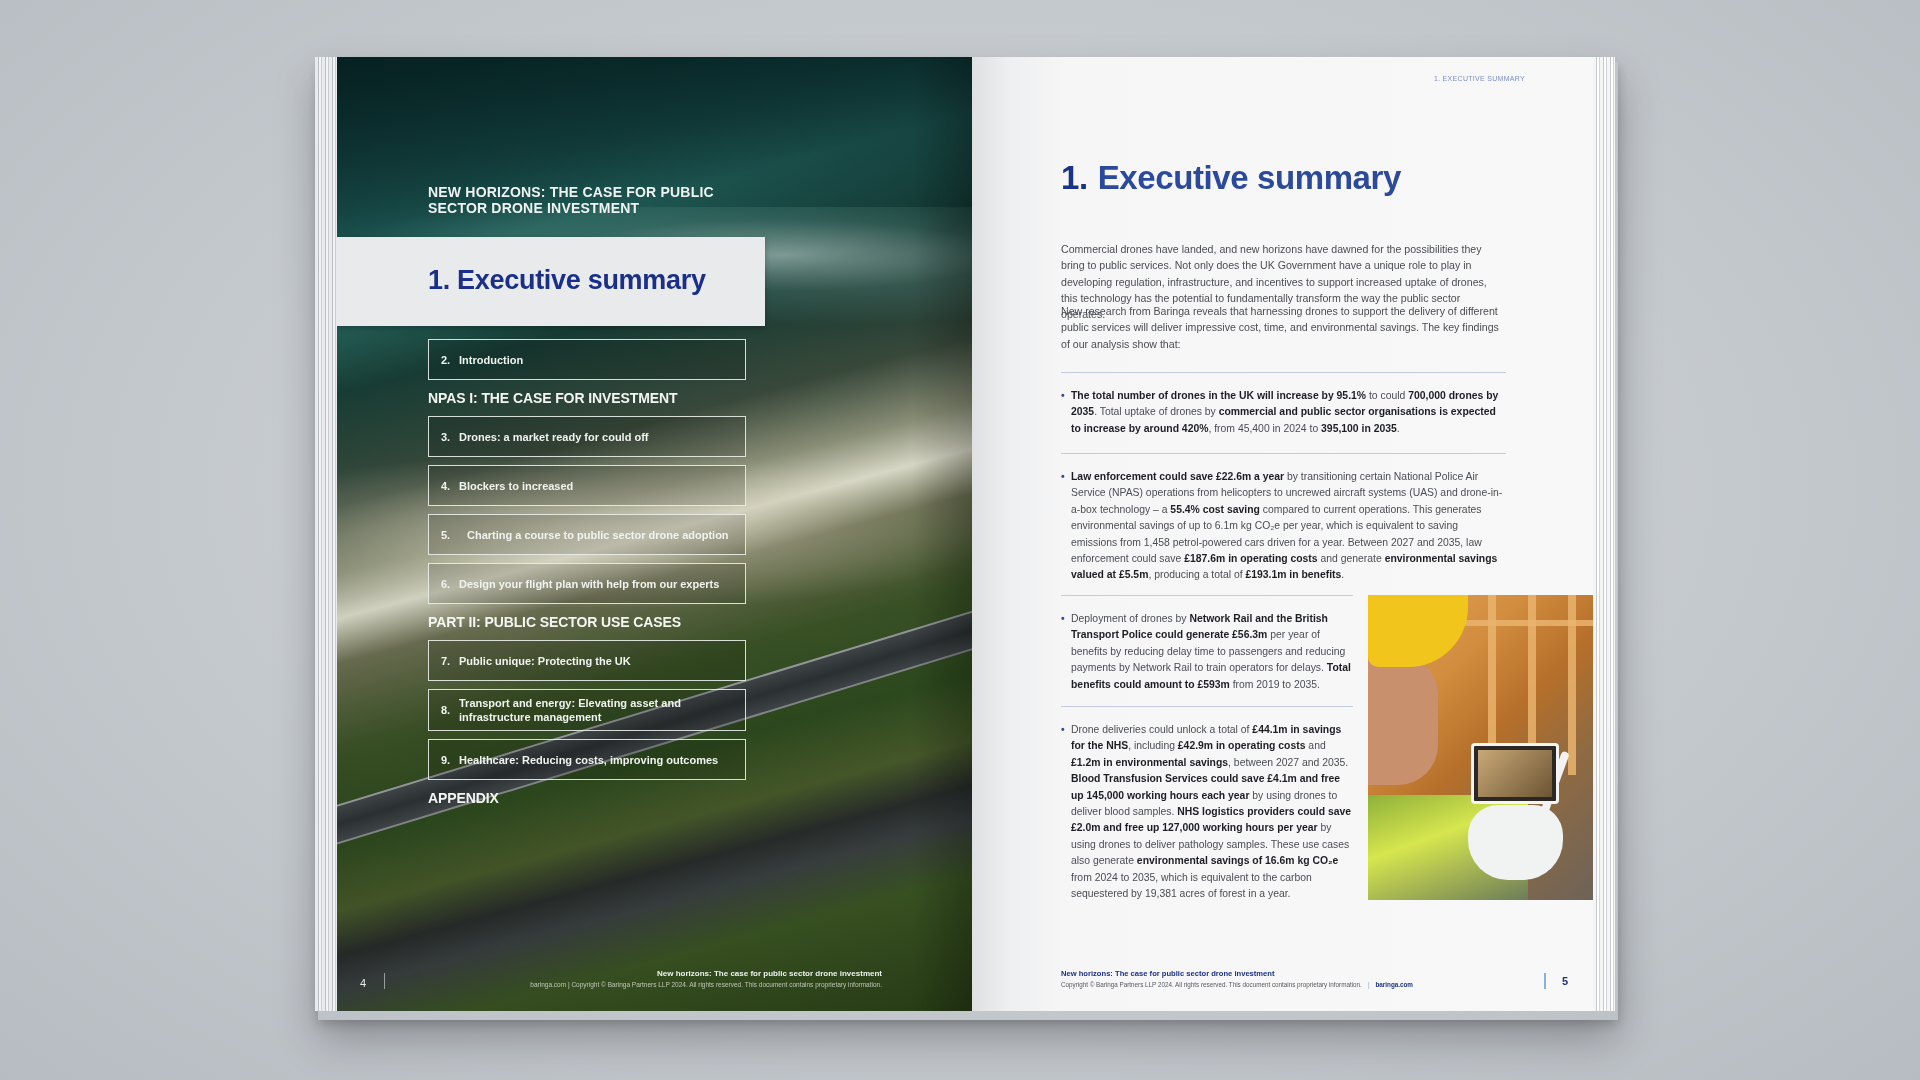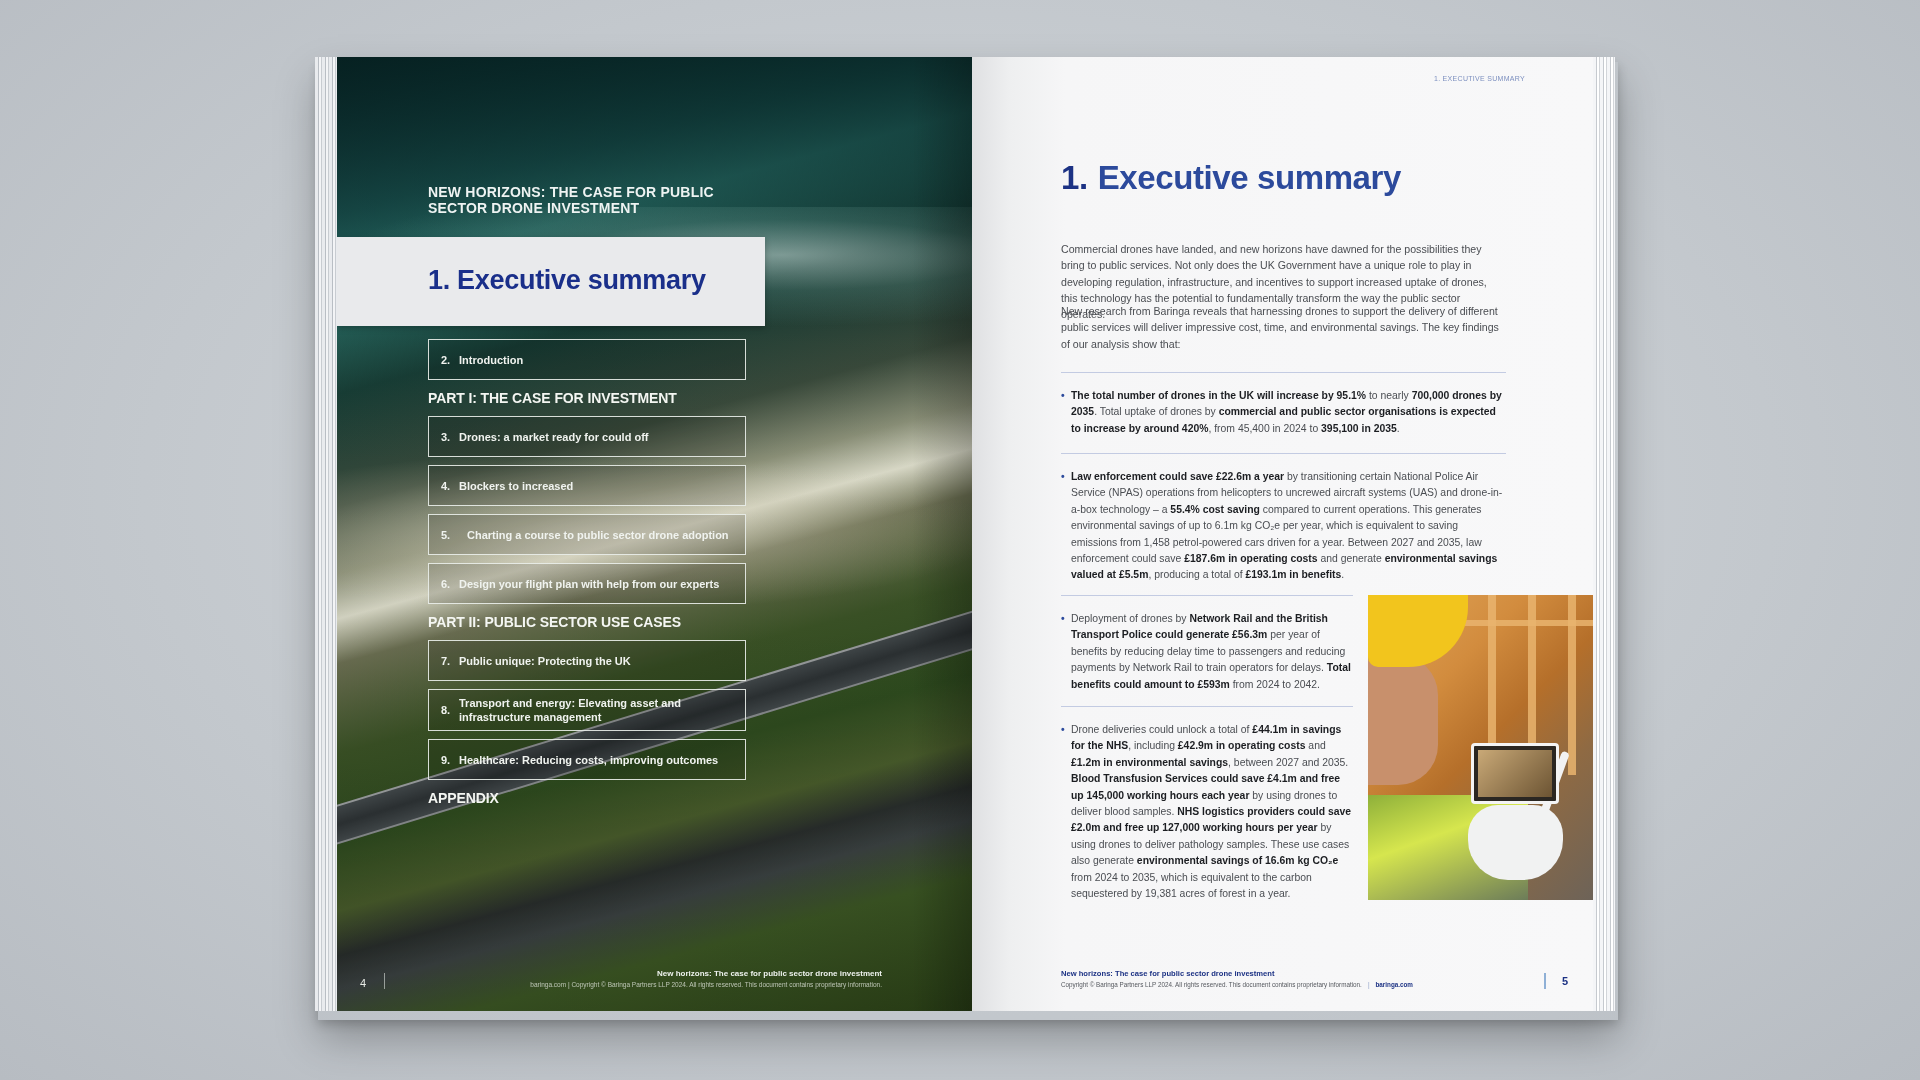--- a/index.html
+++ b/index.html
@@ -155,21 +155,21 @@
   <div class="title-card">
     <h1>1. Executive summary</h1>
   </div>
 
   <div class="toc">
     <div class="toc-item">
       <span class="num">2.</span>
       <span style="margin-left:4px">Introduction</span>
     </div>
 
-    <div class="toc-section">PART I: THE CASE FOR INVESTMENT</div>
+    <div class="toc-section">NPAS I: THE CASE FOR INVESTMENT</div>
     <div class="toc-item">
       <span class="num">3.</span>
       <span style="margin-left:4px">Drones: a market ready for could off</span>
     </div>
     <div class="toc-item">
       <span class="num">4.</span>
       <span style="margin-left:4px">Blockers to increased</span>
     </div>
     <div class="toc-item">
       <span class="num">5.</span>
@@ -207,27 +207,27 @@
   <div class="running-head">1. EXECUTIVE SUMMARY</div>
 
   <h2>
     <span class="n">1.</span><span>Executive summary</span>
   </h2>
 
   <div class="body-text intro1">Commercial drones have landed, and new horizons have dawned for the possibilities they bring to public services. Not only does the UK Government have a unique role to play in developing regulation, infrastructure, and incentives to support increased uptake of drones, this technology has the potential to fundamentally transform the way the public sector operates.</div>
   <div class="body-text intro2">New research from Baringa reveals that harnessing drones to support the delivery of different public services will deliver impressive cost, time, and environmental savings. The key findings of our analysis show that:</div>
 
   <div class="divider" style="top:315px; width:445px"></div>
-  <div class="bullet" style="top:331px; width:445px"><b>The total number of drones in the UK will increase by 95.1%</b><span> to nearly </span><b>700,000 drones by 2035</b><span>. Total uptake of drones by </span><b>commercial and public sector organisations is expected to increase by around 420%</b><span>, from 45,400 in 2024 to </span><b>395,100 in 2035</b><span>.</span></div>
+  <div class="bullet" style="top:331px; width:445px"><b>The total number of drones in the UK will increase by 95.1%</b><span> to could </span><b>700,000 drones by 2035</b><span>. Total uptake of drones by </span><b>commercial and public sector organisations is expected to increase by around 420%</b><span>, from 45,400 in 2024 to </span><b>395,100 in 2035</b><span>.</span></div>
 
   <div class="divider" style="top:396px; width:445px"></div>
   <div class="bullet" style="top:412px; width:445px"><b>Law enforcement could save £22.6m a year</b><span> by transitioning certain National Police Air Service (NPAS) operations from helicopters to uncrewed aircraft systems (UAS) and drone-in-a-box technology – a </span><b>55.4% cost saving</b><span> compared to current operations. This generates environmental savings of up to 6.1m kg CO₂e per year, which is equivalent to saving emissions from 1,458 petrol-powered cars driven for a year. Between 2027 and 2035, law enforcement could save </span><b>£187.6m in operating costs</b><span> and generate </span><b>environmental savings valued at £5.5m</b><span>, producing a total of </span><b>£193.1m in benefits</b><span>.</span></div>
 
   <div class="divider" style="top:538px; width:292px"></div>
-  <div class="bullet" style="top:554px; width:292px"><span>Deployment of drones by </span><b>Network Rail and the British Transport Police could generate £56.3m</b><span> per year of benefits by reducing delay time to passengers and reducing payments by Network Rail to train operators for delays. </span><b>Total benefits could amount to £593m</b><span> from 2024 to 2042.</span></div>
+  <div class="bullet" style="top:554px; width:292px"><span>Deployment of drones by </span><b>Network Rail and the British Transport Police could generate £56.3m</b><span> per year of benefits by reducing delay time to passengers and reducing payments by Network Rail to train operators for delays. </span><b>Total benefits could amount to £593m</b><span> from 2019 to 2035.</span></div>
 
   <div class="divider" style="top:649px; width:292px"></div>
   <div class="bullet" style="top:665px; width:292px"><span>Drone deliveries could unlock a total of </span><b>£44.1m in savings for the NHS</b><span>, including </span><b>£42.9m in operating costs</b><span> and </span><b>£1.2m in environmental savings</b><span>, between 2027 and 2035. </span><b>Blood Transfusion Services could save £4.1m and free up 145,000 working hours each year</b><span> by using drones to deliver blood samples. </span><b>NHS logistics providers could save £2.0m and free up 127,000 working hours per year</b><span> by using drones to deliver pathology samples. These use cases also generate </span><b>environmental savings of 16.6m kg CO₂e</b><span> from 2024 to 2035, which is equivalent to the carbon sequestered by 19,381 acres of forest in a year.</span></div>
 
   <div class="photo">
     <div class="frame" style="left:120px;top:0;width:8px;height:180px"></div>
     <div class="frame" style="left:160px;top:0;width:8px;height:180px"></div>
     <div class="frame" style="left:200px;top:0;width:8px;height:180px"></div>
     <div class="frame" style="left:90px;top:25px;width:135px;height:6px"></div>
     <div class="head"></div>

